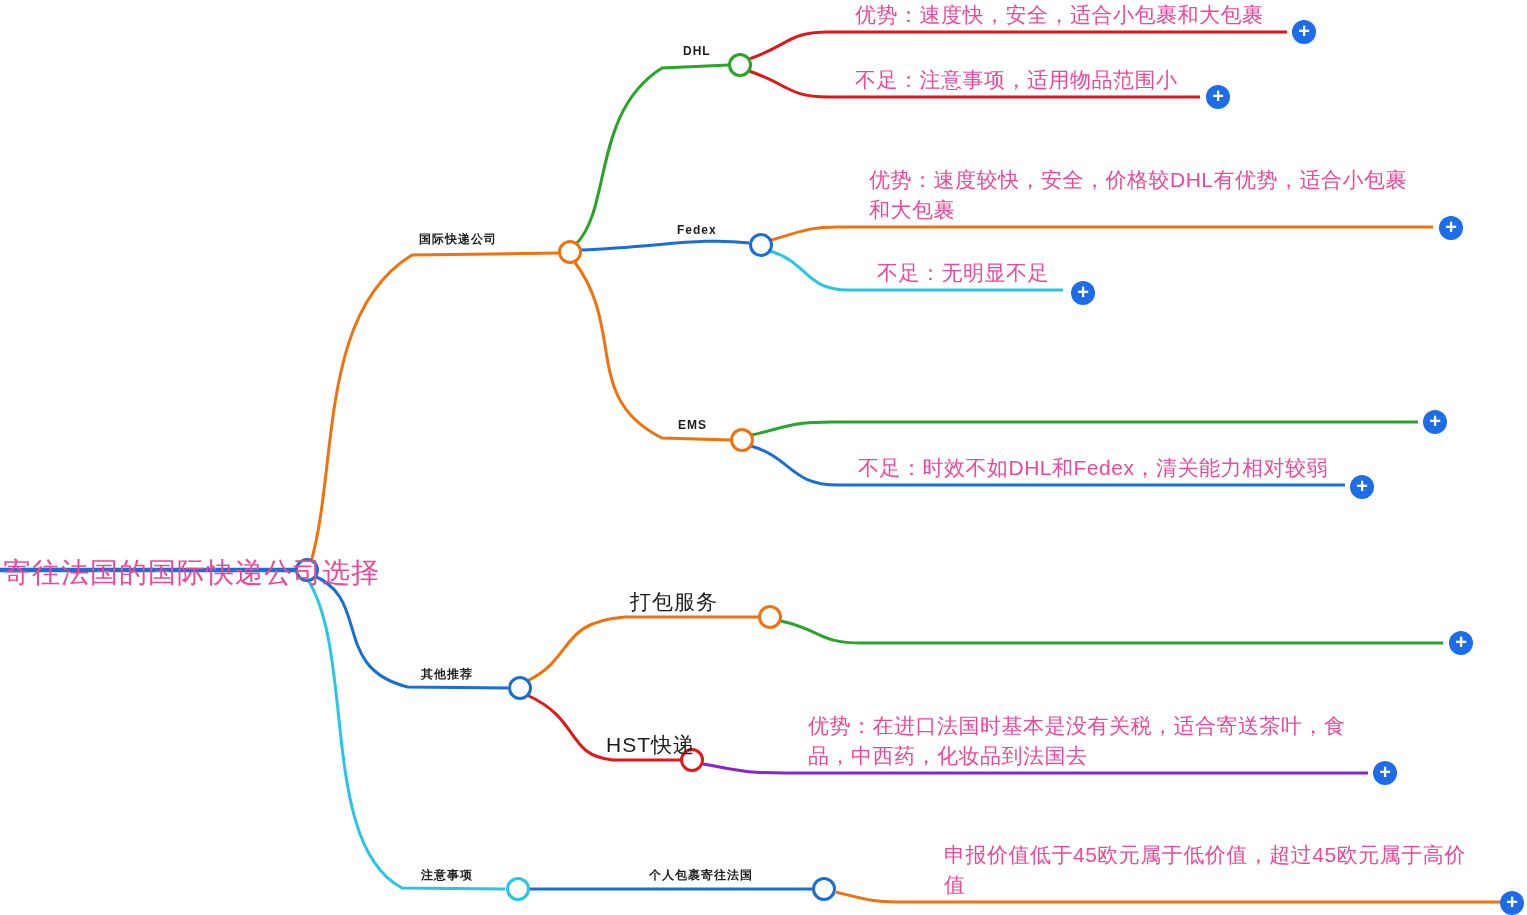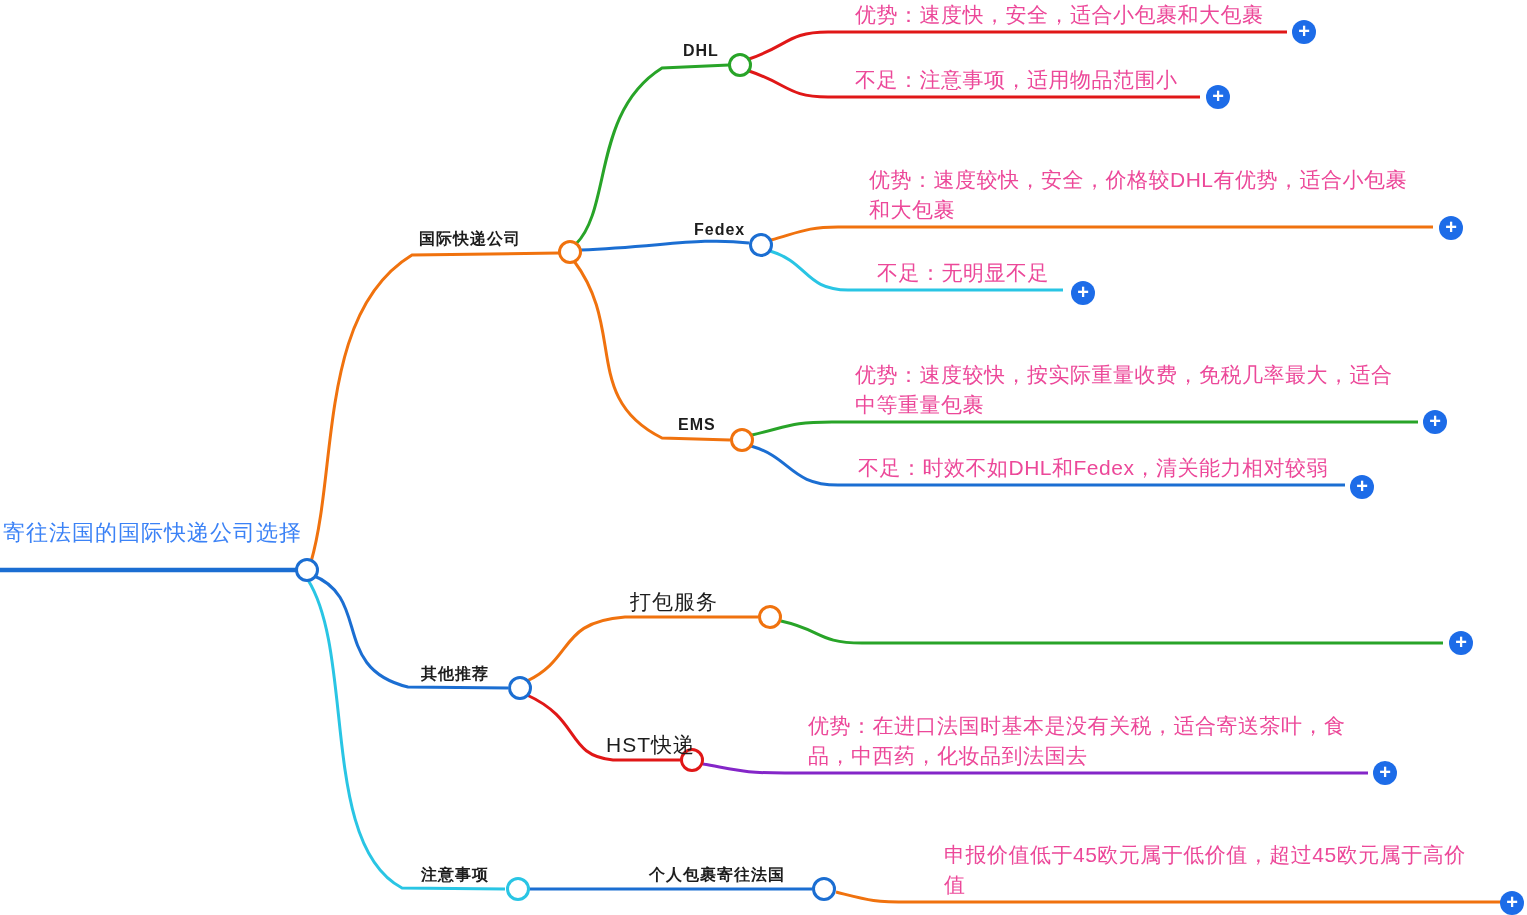--- a/index.html
+++ b/index.html
@@ -2,26 +2,26 @@
 <html><head>
 <meta charset="utf-8">
 <style>
   html,body{margin:0;padding:0;background:#ffffff;}
   #stage{
     position:relative;width:1527px;height:915px;overflow:hidden;background:#ffffff;
     font-family:"Liberation Sans","DejaVu Sans",sans-serif;
   }
   #edges{position:absolute;left:0;top:0;width:1527px;height:915px;}
   .lbl{
-    position:absolute;color:#1d1d1d;font-size:16px;font-weight:bold;
+    position:absolute;color:#1d1d1d;font-size:12px;font-weight:bold;
     letter-spacing:1px;white-space:nowrap;line-height:26px;cursor:default;
   }
   .lbl.reg{font-weight:normal;font-size:21px;}
   .root-lbl{
-    position:absolute;left:3px;top:520px;font-size:22px;color:#3b82f6;
+    position:absolute;left:3px;top:560px;font-size:28px;color:#ec4899;
     letter-spacing:1px;white-space:nowrap;line-height:26px;
   }
   .leaf{
     position:absolute;color:#ec4899;font-size:21px;line-height:30px;
     letter-spacing:0.5px;white-space:pre-line;cursor:default;
   }
   .plus{
     position:absolute;width:24px;height:24px;border-radius:50%;
     background:#1d6ce8;color:#ffffff;display:flex;align-items:center;
     justify-content:center;cursor:pointer;
@@ -72,37 +72,35 @@
     <circle cx="770" cy="617" r="10.5" stroke="#f0720e" stroke-width="3" fill="#ffffff" class="node-circle"></circle>
     <circle cx="692" cy="760" r="10.5" stroke="#e01717" stroke-width="3" fill="#ffffff" class="node-circle"></circle>
     <circle cx="518" cy="889" r="10.5" stroke="#29c5e4" stroke-width="3" fill="#ffffff" class="node-circle"></circle>
     <circle cx="824" cy="889" r="10.5" stroke="#1b6ed2" stroke-width="3" fill="#ffffff" class="node-circle"></circle>
   </svg>
 
   <div class="root-lbl">寄往法国的国际快递公司选择</div>
 
   <div class="lbl" style="left:419px;top:226px;">国际快递公司</div>
   <div class="lbl" style="left:683px;top:38px;">DHL</div>
-  <div class="lbl" style="left:677px;top:217px;margin-left:17px;">Fedex</div>
+  <div class="lbl" style="left:677px;top:217px;">Fedex</div>
   <div class="lbl" style="left:678px;top:412px;">EMS</div>
 
   <div class="lbl" style="left:421px;top:661px;">其他推荐</div>
   <div class="lbl reg" style="left:630px;top:589px;">打包服务</div>
   <div class="lbl reg" style="left:606px;top:732px;">HST快递</div>
 
   <div class="lbl" style="left:421px;top:862px;">注意事项</div>
   <div class="lbl" style="left:637px;top:862px;margin-left:12px;">个人包裹寄往法国</div>
 
   <div class="leaf" style="left:855px;top:0px;">优势：速度快，安全，适合小包裹和大包裹</div>
   <div class="leaf" style="left:855px;top:65px;">不足：注意事项，适用物品范围小</div>
   <div class="leaf" style="left:869px;top:165px;">优势：速度较快，安全，价格较DHL有优势，适合小包裹
 和大包裹</div>
   <div class="leaf" style="left:877px;top:258px;">不足：无明显不足</div>
-  <div class="leaf" style="left:855px;top:360px;">优势：速度较快，按实际重量收费，免税几率最大，适合
-中等重量包裹</div>
   <div class="leaf" style="left:858px;top:453px;">不足：时效不如DHL和Fedex，清关能力相对较弱</div>
   <div class="leaf" style="left:808px;top:711px;">优势：在进口法国时基本是没有关税，适合寄送茶叶，食
 品，中西药，化妆品到法国去</div>
   <div class="leaf" style="left:944px;top:840px;">申报价值低于45欧元属于低价值，超过45欧元属于高价
 值</div>
 
   <div class="plus" style="left:1292px;top:20px;">
       <span>+</span>
     </div>
   <div class="plus" style="left:1206px;top:85px;">

